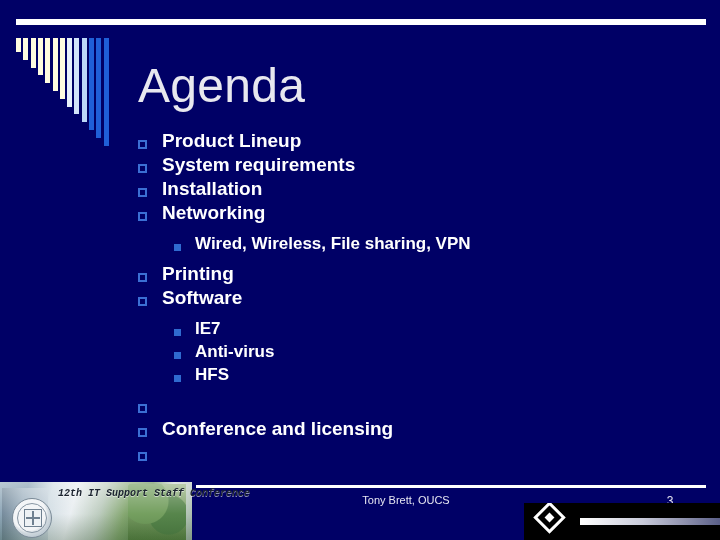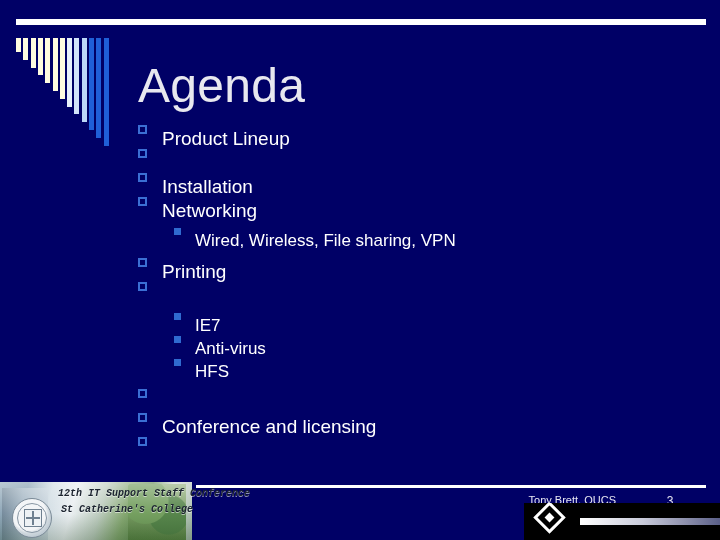--- a/index.html
+++ b/index.html
@@ -57,22 +57,23 @@
 
   
   .body {
     position: absolute;
     left: 138px;
     top: 128px;
     width: 560px;
   }
   .li {
     display: flex;
-    align-items: flex-start;
+    align-items: flex-end;
     white-space: nowrap;
+    font-weight: bold;
   }
   
   .li.lvl1 {
     height: 24px;
     font-size: 19px;
     color: #ffffff;
   }
   .li.lvl1 .bullet {
     flex: 0 0 auto;
     width: 9px;
@@ -111,21 +112,21 @@
     top: 485px;
     width: 510px;
     height: 3px;
     background: #ffffff;
   }
   .footer-center {
     position: absolute;
     left: 196px;
     top: 494px;
     width: 420px;
-    text-align: right;
+    text-align: center;
     font-size: 11px;
     color: #e6e6f2;
     white-space: nowrap;
   }
   .footer-page {
     position: absolute;
     left: 640px;
     top: 494px;
     width: 60px;
     text-align: center;
@@ -285,20 +286,21 @@
 
   <div class="title">Agenda</div>
 
   <div class="body">
       <div class="li lvl1">
         <span class="bullet"></span>
         <span class="txt">Product Lineup</span>
       </div>
       <div class="li lvl1">
         <span class="bullet"></span>
+        <span class="txt">System requirements</span>
       </div>
       <div class="li lvl1">
         <span class="bullet"></span>
         <span class="txt">Installation</span>
       </div>
       <div class="li lvl1">
         <span class="bullet"></span>
         <span class="txt">Networking</span>
       </div>
       <div class="gap-sm"></div>
@@ -306,20 +308,21 @@
         <span class="bullet"></span>
         <span class="txt">Wired, Wireless, File sharing, VPN</span>
       </div>
       <div class="gap-sm"></div>
       <div class="li lvl1">
         <span class="bullet"></span>
         <span class="txt">Printing</span>
       </div>
       <div class="li lvl1">
         <span class="bullet"></span>
+        <span class="txt">Software</span>
       </div>
       <div class="gap-sm"></div>
       <div class="li lvl2">
         <span class="bullet"></span>
         <span class="txt">IE7</span>
       </div>
       <div class="li lvl2">
         <span class="bullet"></span>
         <span class="txt">Anti-virus</span>
       </div>
@@ -348,21 +351,20 @@
     <div class="bldg"></div>
     <div class="tree"></div>
     <div class="wash"></div>
   </div>
   <div class="conf-crest">
     <div class="ring"></div>
     <div class="shield"></div>
   </div>
   <div class="conf-text">
     <div>12th IT Support Staff Conference</div>
-    <div>St Catherine's College</div>
   </div>
 
   <div class="logo-banner">
     <div class="gradbar"></div>
     <div class="diamond-out"></div>
     <div class="diamond-in"></div>
   </div>
 
 </div>
 

